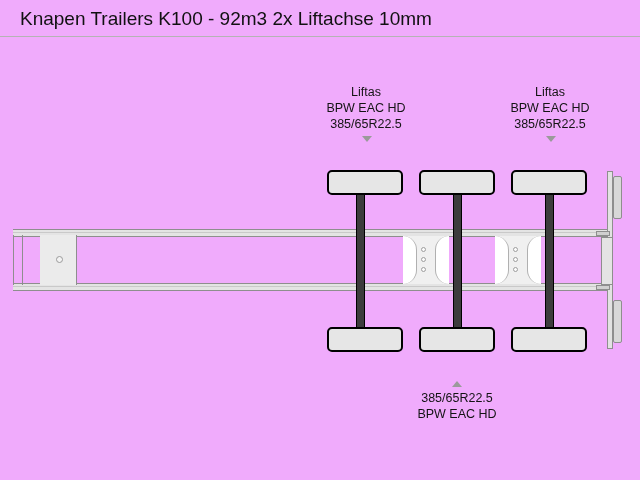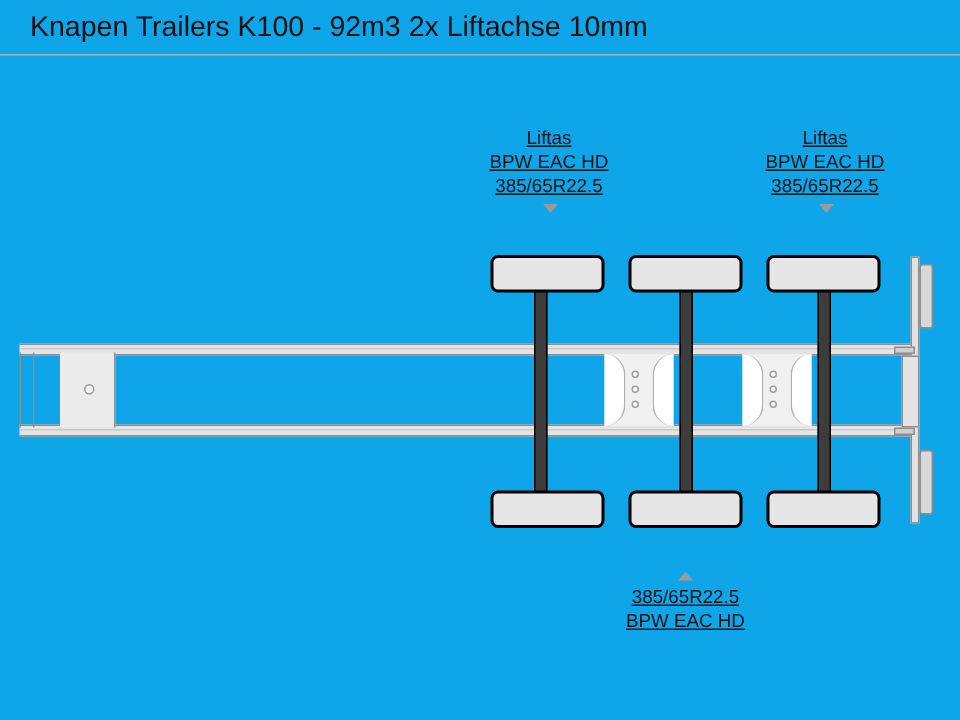--- a/index.html
+++ b/index.html
@@ -10,21 +10,21 @@
   }
   body {
     font-family: "Liberation Sans", sans-serif;
     color: #000000;
   }
   #page {
     position: relative;
     width: 640px;
     height: 480px;
     overflow: hidden;
-    background: #0ea5e9;
+    background: #f0abfc;
   }
 
   
   #header-title {
     position: absolute;
     left: 20px;
     top: 8px;
     font-size: 19px;
     line-height: 22px;
     letter-spacing: 0px;
@@ -54,21 +54,20 @@
     position: absolute;
     width: 160px;
     text-align: center;
     font-size: 12.5px;
     line-height: 16px;
     color: #141414;
   }
   .callout .cl {
     display: block;
     white-space: nowrap;
-    text-decoration: underline;
   }
   .arrow-down {
     position: absolute;
     width: 0;
     height: 0;
     border-left: 5px solid transparent;
     border-right: 5px solid transparent;
     border-top: 6px solid #9a9a9a;
   }
   .arrow-up {

